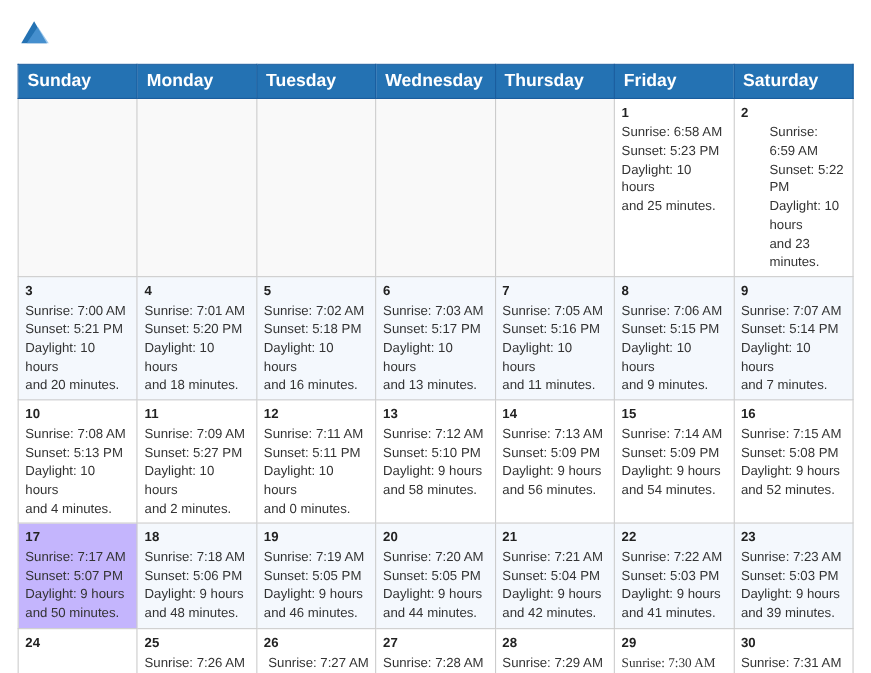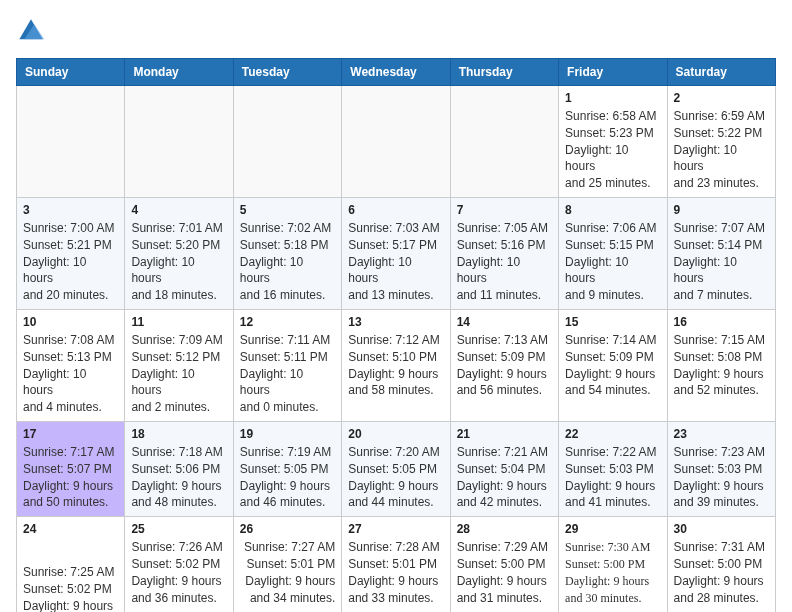--- a/index.html
+++ b/index.html
@@ -45,21 +45,21 @@
       color: #555;
     }
     .calendar {
       width: 100%;
       border-collapse: collapse;
       border: 1px solid #ccc;
     }
     .calendar th {
       background: #2472b3;
       color: #fff;
-      font-size: 12px;
+      font-size: 16px;
       font-weight: bold;
       padding: 6px 8px;
       text-align: left;
       border: 1px solid #1a5d9e;
     }
     .calendar td {
       width: calc(100% / 7);
       vertical-align: top;
       padding: 5px 6px;
       border: 1px solid #ccc;
@@ -130,21 +130,21 @@
         <td class="empty"></td>
         <td>
           <div class="day-number">1</div>
           <div class="day-info" style="white-space: pre-line;">Sunrise: 6:58 AM
 Sunset: 5:23 PM
 Daylight: 10 hours
 and 25 minutes.</div>
         </td>
         <td>
           <div class="day-number">2</div>
-          <div class="day-info" style="white-space: pre-line;">Sunrise: 6:59 AM
+          <div class="day-info" style="white-space: pre-line; margin-left: 26px;">Sunrise: 6:59 AM
 Sunset: 5:22 PM
 Daylight: 10 hours
 and 23 minutes.</div>
         </td>
       </tr>
       <tr>
         <td style="background: rgb(244, 248, 253);">
           <div class="day-number">3</div>
           <div class="day-info" style="white-space: pre-line;">Sunrise: 7:00 AM
 Sunset: 5:21 PM
@@ -198,21 +198,21 @@
         <td>
           <div class="day-number">10</div>
           <div class="day-info" style="white-space: pre-line;">Sunrise: 7:08 AM
 Sunset: 5:13 PM
 Daylight: 10 hours
 and 4 minutes.</div>
         </td>
         <td>
           <div class="day-number">11</div>
           <div class="day-info" style="white-space: pre-line;">Sunrise: 7:09 AM
-Sunset: 5:12 PM
+Sunset: 5:27 PM
 Daylight: 10 hours
 and 2 minutes.</div>
         </td>
         <td>
           <div class="day-number">12</div>
           <div class="day-info" style="white-space: pre-line;">Sunrise: 7:11 AM
 Sunset: 5:11 PM
 Daylight: 10 hours
 and 0 minutes.</div>
         </td>

